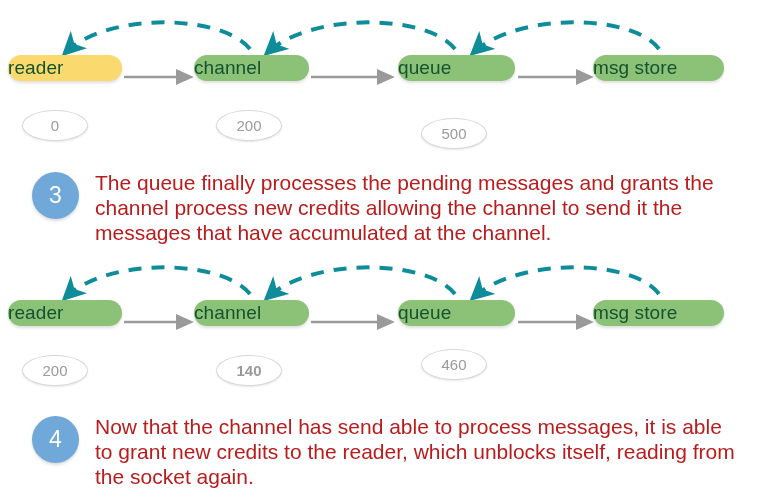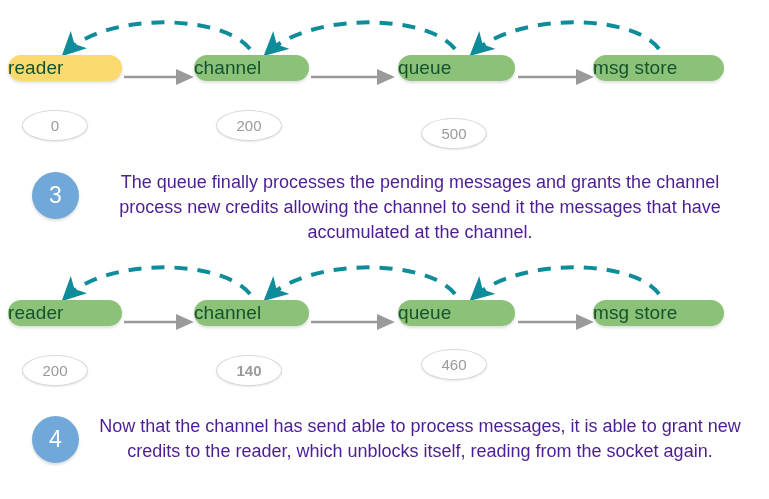--- a/index.html
+++ b/index.html
@@ -90,25 +90,24 @@
     display: flex;
     align-items: center;
     justify-content: center;
     box-shadow: 0 2px 3px rgba(0,0,0,0.14);
     user-select: none;
   }
   .step-text {
     position: absolute;
     left: 95px;
     width: 650px;
-    color: #4c1d95;
-    font-size: 18px;
+    color: #b91c1c;
+    font-size: 21px;
     line-height: 25px;
     user-select: none;
-    text-align: center;
   }
 </style>
 </head>
 <body>
 
 <div class="page">
 
   <div class="diagram" id="diagram-0" style="top:0px;">
     <svg class="diagram-svg" viewBox="0 0 769 150">
       <defs>

